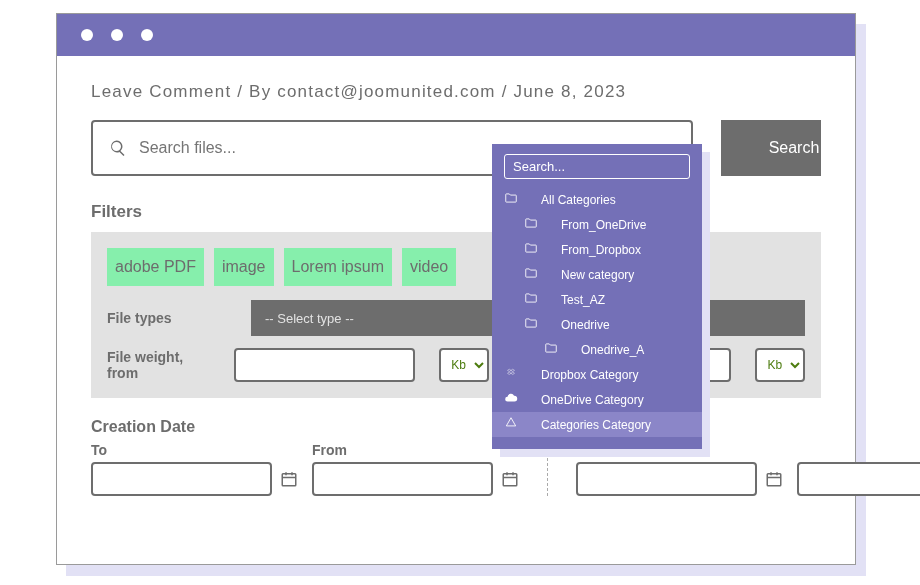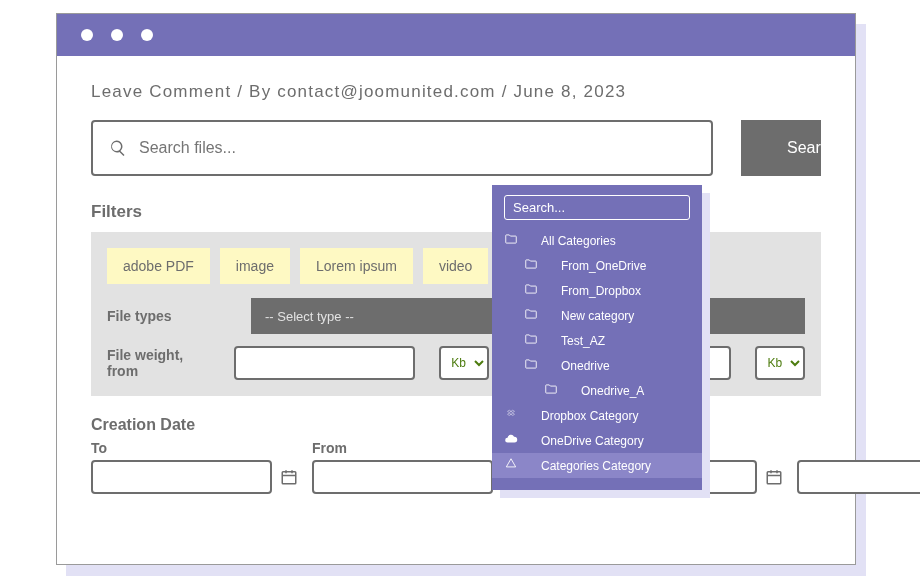--- a/index.html
+++ b/index.html
@@ -51,41 +51,41 @@
 }
 .search-box .mag { width: 18px; height: 18px; fill: #6d6d6d; }
 .search-box input {
   border: none; outline: none;
   font-size: 16px; color: #6d6d6d;
   margin-left: 12px;
   flex: 1;
   background: transparent;
 }
 .search-btn {
-  width: 80px; height: 56px;
+  width: 100px; height: 56px;
   background: #6d6d6d;
   color: #fff;
   border: none;
   font-size: 16px;
   cursor: pointer;
   padding-left: 46px;
 }
 
 .filters-label { color: #6d6d6d; font-size: 17px; font-weight: bold; margin-bottom: 10px; }
 
 .filters-panel {
   background: #e2e2e2;
   padding: 16px;
 }
 
 .tag-row { display: flex; gap: 10px; margin-bottom: 14px; }
 .tag {
-  background: #fef9c3;
-  padding: 10px 16px;
-  font-size: 14px;
+  background: #86efac;
+  padding: 10px 8px;
+  font-size: 16px;
   color: #6d6d6d;
 }
 
 .field-row { display: flex; align-items: center; gap: 24px; margin-bottom: 12px; }
 .field-row:last-child { margin-bottom: 0; }
 .field-label { color: #6d6d6d; font-size: 14px; font-weight: bold; width: 120px; }
 
 .select-type {
   flex: 1;
   height: 36px;
@@ -125,21 +125,20 @@
 
 .dropdown {
   position: absolute;
   left: 492px; top: 144px;
   width: 210px;
   background: #7470b7;
   padding: 10px 0 12px 0;
   font-size: 12px;
   color: #fff;
   box-shadow: 8px 8px 0 #e2e1f5;
-  margin-top: 41px;
 }
 .dd-search {
   margin: 0 12px 8px 12px;
   border: 1px solid #fff;
   border-radius: 3px;
   padding: 4px 8px;
 }
 .dd-search input {
   background: transparent;
   border: none; outline: none;

